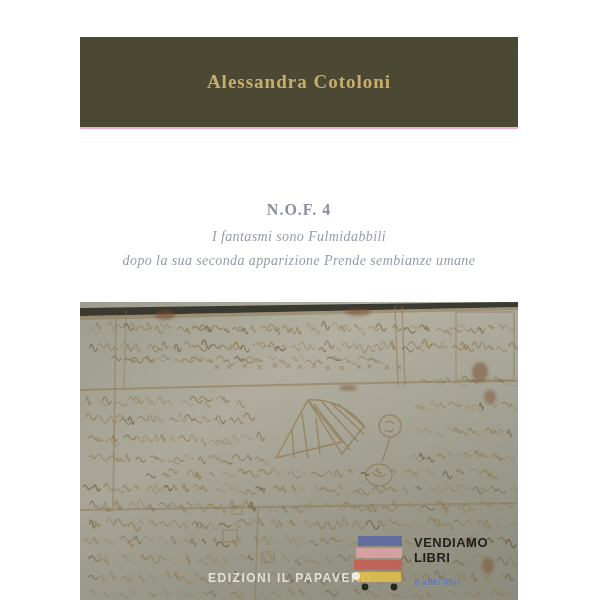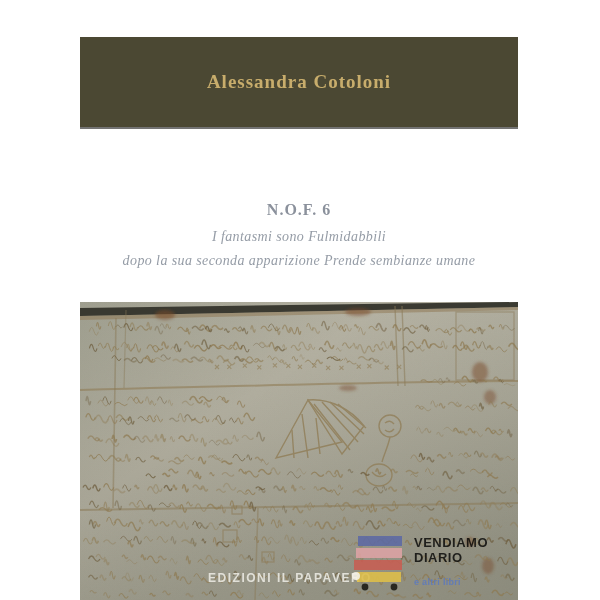--- a/index.html
+++ b/index.html
@@ -1,21 +1,21 @@
 <!DOCTYPE html>
 <html><head>
 <meta charset="utf-8">
 <style>
   html,body{margin:0;padding:0;background:#ffffff;}
   .page{position:relative;width:600px;height:600px;background:#ffffff;overflow:hidden;
         font-family:"Liberation Serif",serif;}
   .cover{position:absolute;left:80px;top:0;width:438px;height:600px;}
 
   .band{position:absolute;left:0;top:37px;width:438px;height:90px;background:#4b4833;
-        border-bottom:2px solid #737373;display:flex;align-items:center;justify-content:center;}
+        border-bottom:2px solid #f9a8d4;display:flex;align-items:center;justify-content:center;}
   .author{font-weight:bold;font-size:19px;color:#c8ad6c;letter-spacing:1px;}
 
   .title{position:absolute;left:0;top:156px;width:100%;text-align:center;
          font-weight:600;font-size:26px;color:#a58a50;letter-spacing:2px;}
   .series{position:absolute;left:0;top:201px;width:100%;text-align:center;
           font-weight:bold;font-size:16px;color:#8b919c;letter-spacing:1px;}
   .sub{position:absolute;left:0;width:100%;text-align:center;font-style:italic;
        color:#959ca6;font-size:14px;letter-spacing:0.4px;}
   .sub1{top:229px;}
   .sub2{top:253px;}
@@ -38,21 +38,21 @@
 </head>
 <body>
 
 <div class="page">
   <div class="cover">
 
     <div class="band">
       <div class="author">Alessandra Cotoloni</div>
     </div>
 
-    <div class="series">N.O.F. 6</div>
+    <div class="series">N.O.F. 4</div>
     <div class="sub sub2">dopo la sua seconda apparizione Prende sembianze umane</div>
     <div class="sub sub1">I fantasmi sono Fulmidabbili</div>
 
     <div class="photo">
       <svg id="wall" width="438" height="298" viewBox="0 0 438 298">
         <defs>
           <linearGradient id="stone" x1="0" y1="0" x2="0.18" y2="1">
             <stop offset="0" stop-color="#b8b5a6"></stop>
             <stop offset="0.5" stop-color="#adaa9b"></stop>
             <stop offset="1" stop-color="#9c9a8b"></stop>
@@ -706,20 +706,20 @@
           <rect x="6" y="2" width="44" height="10" opacity="0.85" fill="#5b67a5"></rect>
           <rect x="4" y="14" width="46" height="10" opacity="0.85" fill="#dfa3a6"></rect>
           <rect x="2" y="26" width="48" height="10" opacity="0.85" fill="#c95c51"></rect>
           <rect x="5" y="38" width="44" height="10" opacity="0.9" fill="#ddbe4a"></rect>
           <circle cx="4" cy="42" r="4" fill="#f3f0e4" opacity="0.9"></circle>
           <circle cx="13" cy="53" r="3.4" fill="#16160f" opacity="0.85"></circle>
           <circle cx="42" cy="53" r="3.4" fill="#16160f" opacity="0.85"></circle>
         </svg>
         <div class="wm-text">
           <div class="wm-line">VENDIAMO</div>
-          <div class="wm-line">DIARIO</div>
+          <div class="wm-line">LIBRI</div>
           <div class="wm-tagline">e altri libri</div>
         </div>
       </div>
     </div>
 
   </div>
 </div>
 
 </body></html>

